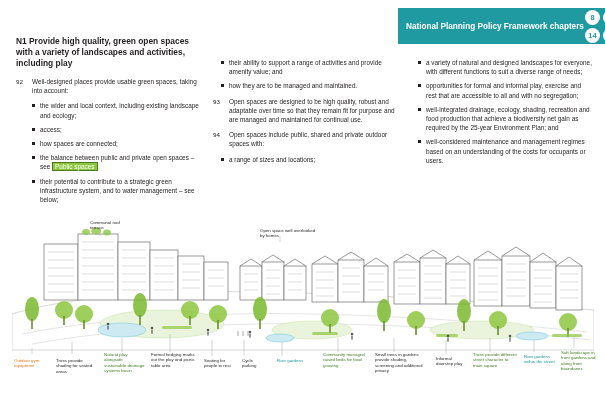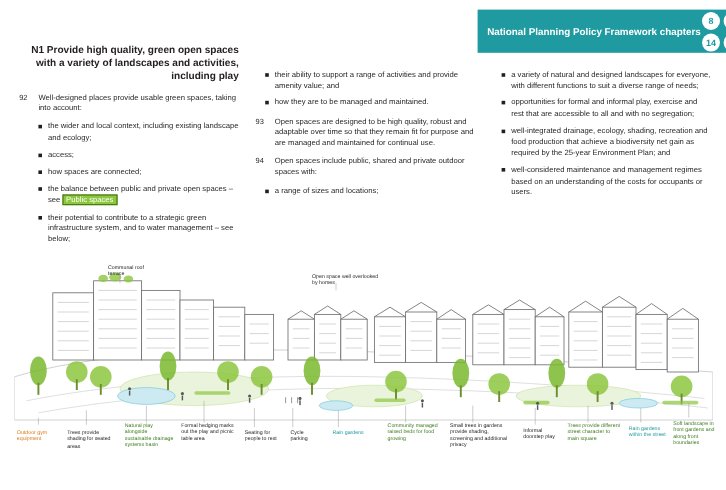--- a/index.html
+++ b/index.html
@@ -76,21 +76,20 @@
   }
   .col.col2 { padding-top: 22px; }
   .col.col3 { padding-top: 22px; }
 
   h1.title {
     font-size: 8.4px;
     line-height: 11px;
     font-weight: bold;
     margin: 0 0 8px 0;
     color: #231f20;
-    text-align: right;
   }
   .para {
     display: flex;
     margin-bottom: 6px;
   }
   .para .num {
     width: 16px;
     flex: 0 0 16px;
     font-size: 6.2px;
     color: #231f20;

